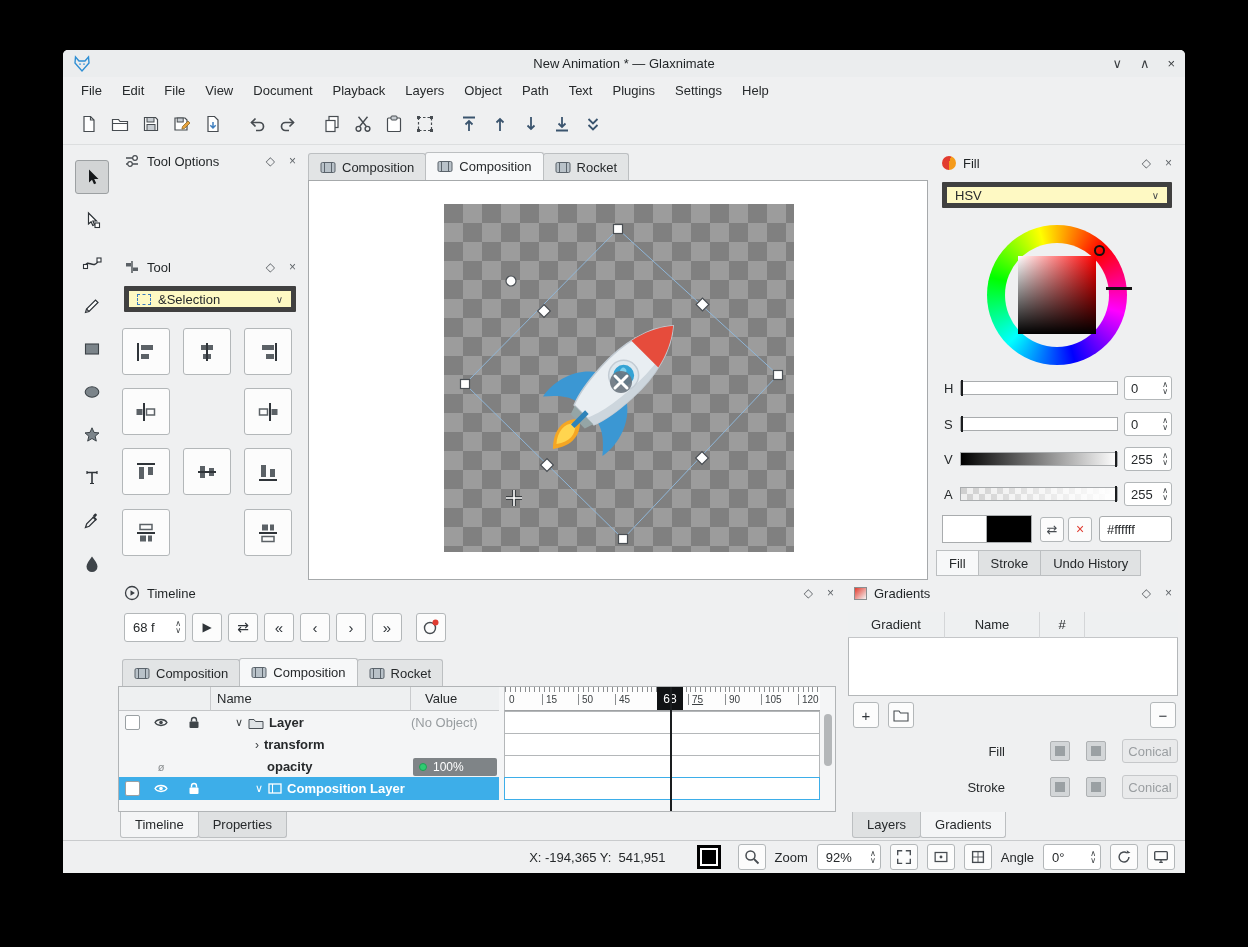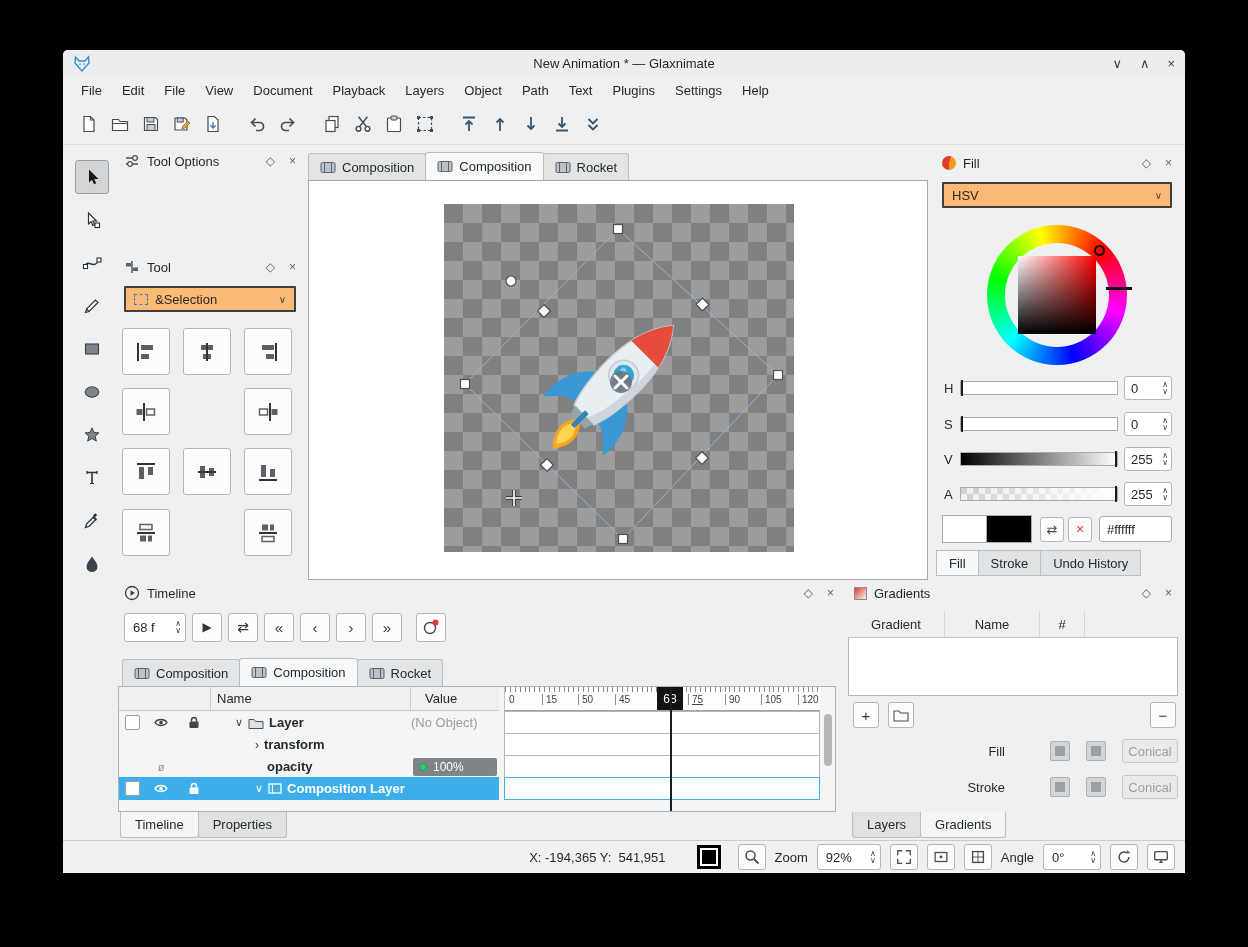--- a/index.html
+++ b/index.html
@@ -18,21 +18,21 @@
   .menubar { position:absolute; left:0; top:27px; width:100%; height:27px; display:flex; align-items:center; padding:0 8px; }
   .mi { padding:4px 10px; border-radius:3px; }
 
   
   .toolbar { position:absolute; left:0; top:54px; width:100%; height:41px; display:flex; align-items:center; padding:0 10px; border-bottom:1px solid #dcdedf; }
   .tbtn { width:31px; height:31px; display:flex; align-items:center; justify-content:center; border-radius:3px; }
   .tsep { width:13px; }
 
   
   .btn { background:#fcfcfc; border:1px solid #b3b7b9; border-radius:3px; display:inline-flex; align-items:center; justify-content:center; }
-  .combo { background:#fdba74; border:2px solid #404040; border-radius:1px; height:26px; display:flex; align-items:center; gap:7px; padding:0 8px; }
+  .combo { background:#fef9c3; border:5px solid #404040; border-radius:1px; height:26px; display:flex; align-items:center; gap:7px; padding:0 8px; }
   .combo-arrow { margin-left:auto; font-size:10px; color:#46494c; }
   .spin { background:#fff; border:1px solid #b3b7b9; border-radius:3px; display:flex; align-items:center; padding:0 4px 0 8px; height:26px; }
   .spin .val { white-space:nowrap; }
   .arrows { margin-left:auto; display:flex; flex-direction:column; align-items:center; font-size:8px; line-height:7px; color:#3c4043; padding-left:7px; }
 
   
   .panel { position:absolute; }
   .phdr { height:22px; display:flex; align-items:center; gap:7px; padding:0 6px; color:#1f2325; }
   .pbtns { margin-left:auto; display:flex; gap:14px; color:#60656a; font-size:12px; }
 

